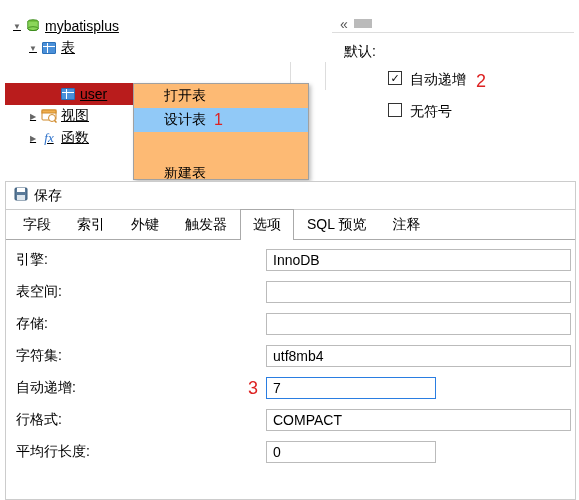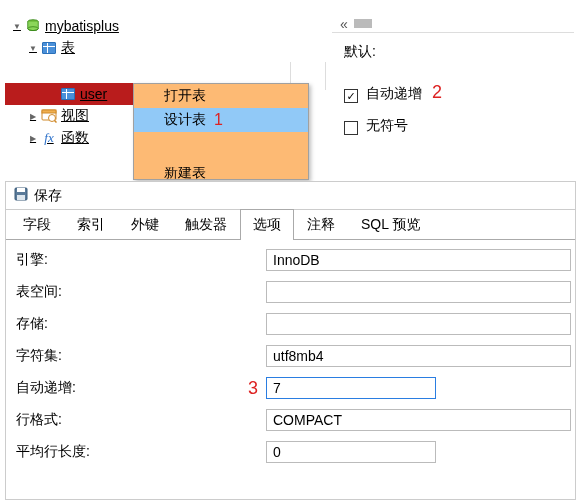--- a/index.html
+++ b/index.html
@@ -31,21 +31,21 @@
 .ctx-item.hl { background: #91c9f7; }
 .ctx-item.cut { height: 12px; overflow: hidden; margin-top: 35px; }
 .red-num { color: #d22; font-size: 16px; margin-left: 8px; }
 
 
 .top-right { position: absolute; left: 332px; top: 15px; right: 5px; }
 .collapse-bar { height: 18px; border-bottom: 1px solid #ddd; display: flex; align-items: center; padding-left: 8px; font-size: 11px; color: #555; }
 .collapse-bar .sq { width: 18px; height: 9px; background: #bbb; margin-left: 6px; }
 .rp-body { padding: 10px 0 0 12px; }
 .rp-title { margin-bottom: 10px; font-size: 14px; }
-.cb-row { display: flex; align-items: flex-end; height: 32px; }
+.cb-row { display: flex; align-items: flex-start; height: 32px; margin-left: 44px; }
 .cb { width: 14px; height: 14px; border: 1px solid #333; margin-right: 8px; display: inline-flex; align-items: center; justify-content: center; }
 .cb.checked::after { content: "✓"; font-size: 11px; line-height: 1; color: #000; }
 .red2 { color: #d22; font-size: 18px; margin-left: 10px; }
 
 
 .props { position: absolute; left: 5px; top: 181px; right: 3px; bottom: 0; border: 1px solid #ccc; background: #fff; }
 .save-bar { height: 28px; border-bottom: 1px solid #ccc; display: flex; align-items: center; padding-left: 8px; }
 .save-ico svg { width: 14px; height: 14px; }
 .tabs { height: 30px; display: flex; align-items: flex-end; border-bottom: 1px solid #aaa; padding-left: 4px; }
 .tab { padding: 6px 12px; cursor: pointer; border: 1px solid transparent; border-bottom: none; position: relative; top: 1px; }
@@ -154,22 +154,22 @@
         </svg>
     </span>
     <span style="margin-left:6px">保存</span>
   </div>
   <div class="tabs">
     <div class="tab">字段</div>
     <div class="tab">索引</div>
     <div class="tab">外键</div>
     <div class="tab">触发器</div>
     <div class="tab active">选项</div>
+    <div class="tab">SQL 预览</div>
     <div class="tab">注释</div>
-    <div class="tab">SQL 预览</div>
   </div>
   <div class="form">
     <div class="frow">
       <span class="flabel">引擎:</span>
       <span class="fval">InnoDB</span>
     </div>
     <div class="frow">
       <span class="flabel">表空间:</span>
       <span class="fval"></span>
     </div>

